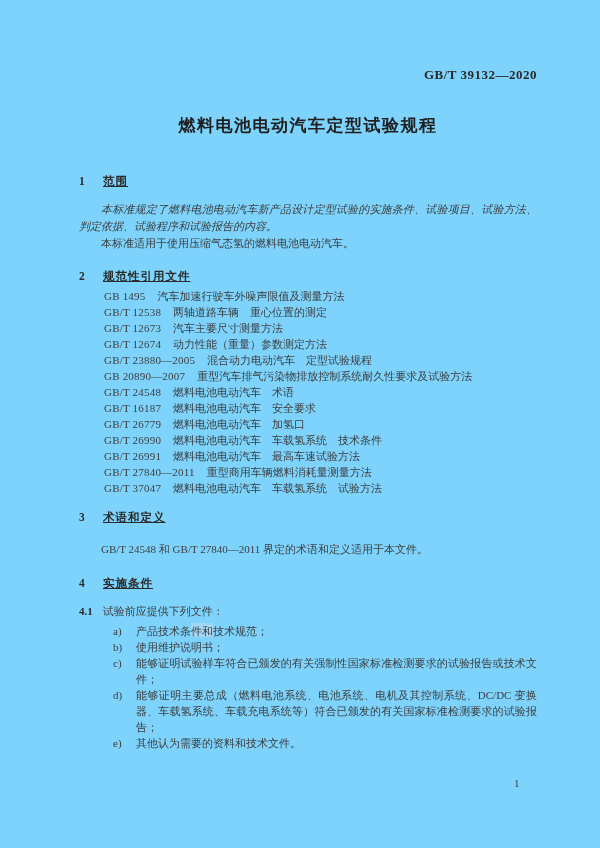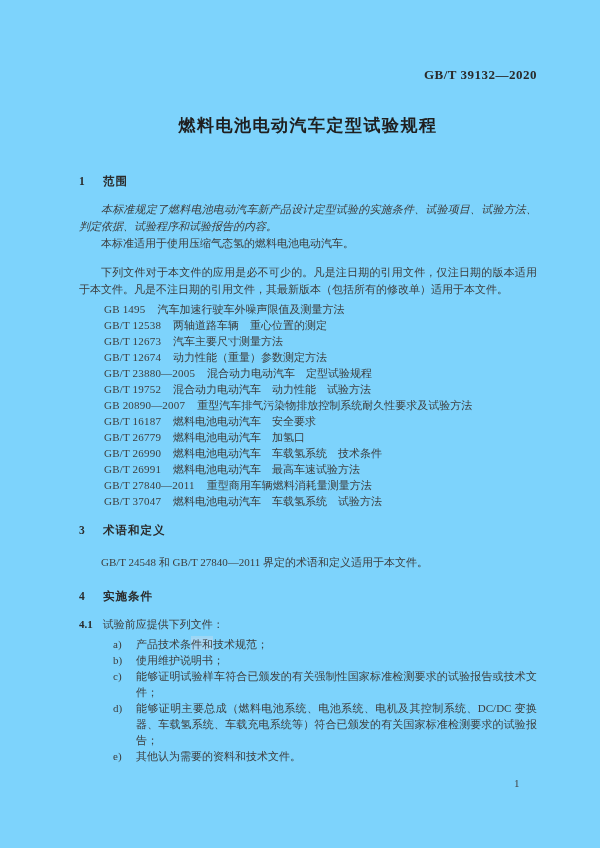--- a/index.html
+++ b/index.html
@@ -33,21 +33,21 @@
     letter-spacing: 1.5px;
     color: #1f1f1f;
   }
   .sec-heading {
     font-weight: bold;
     font-size: 11.5px;
     line-height: 17px;
     color: #2b2b2b;
   }
   .sec-heading .num { display: inline-block; min-width: 13px; }
-  .sec-heading .txt { margin-left: 11px; letter-spacing: 1px; }
+  .sec-heading .txt { margin-left: 11px; letter-spacing: 1px; text-decoration: underline; }
   .h-s1 { margin-top: 35px; }
   .h-s2 { margin-top: 16px; }
   .h-s3 { margin-top: 13px; }
   .h-s4 { margin-top: 17px; }
   p.body-p { text-align: justify; }
   p.indent { text-indent: 22px; }
   .p-s1 { margin-top: 11px; font-style: italic; }
   .p-s2intro { margin-top: 12px; }
   .p-s3 { margin-top: 15px; }
   .refs { list-style: none; margin-top: 3px; }
@@ -84,30 +84,32 @@
   <div class="doc-body">
 
     <h1 class="doc-title">燃料电池电动汽车定型试验规程</h1>
 
     <div class="sec-heading h-s1">
       <span class="num">1</span><span class="txt">范围</span>
     </div>
     <p class="body-p indent p-s1">本标准规定了燃料电池电动汽车新产品设计定型试验的实施条件、试验项目、试验方法、判定依据、试验程序和试验报告的内容。</p>
     <p class="body-p indent">本标准适用于使用压缩气态氢的燃料电池电动汽车。</p>
 
-    <p class="body-p indent p-s2intro">下列文件对于本文件的应用是必不可少的。凡是注日期的引用文件，仅注日期的版本适用于本文件。凡是不注日期的引用文件，其最新版本（包括所有的修改单）适用于本文件。</p>
+    <div class="sec-heading h-s2">
+      <span class="num">2</span><span class="txt">规范性引用文件</span>
+    </div>
 
     <ul class="refs">
       <li><span class="code">GB 1495</span><span class="ref-title">汽车加速行驶车外噪声限值及测量方法</span></li>
       <li><span class="code">GB/T 12538</span><span class="ref-title">两轴道路车辆　重心位置的测定</span></li>
       <li><span class="code">GB/T 12673</span><span class="ref-title">汽车主要尺寸测量方法</span></li>
       <li><span class="code">GB/T 12674</span><span class="ref-title">动力性能（重量）参数测定方法</span></li>
       <li><span class="code">GB/T 23880—2005</span><span class="ref-title">混合动力电动汽车　定型试验规程</span></li>
-      <li><span class="code">GB/T 19752</span><span class="ref-title">混合动力电动汽车　动力性能　试验方法</span></li>
       <li><span class="code">GB 20890—2007</span><span class="ref-title">重型汽车排气污染物排放控制系统耐久性要求及试验方法</span></li>
+      <li><span class="code">GB/T 24548</span><span class="ref-title">燃料电池电动汽车　术语</span></li>
       <li><span class="code">GB/T 16187</span><span class="ref-title">燃料电池电动汽车　安全要求</span></li>
       <li><span class="code">GB/T 26779</span><span class="ref-title">燃料电池电动汽车　加氢口</span></li>
       <li><span class="code">GB/T 26990</span><span class="ref-title">燃料电池电动汽车　车载氢系统　技术条件</span></li>
       <li><span class="code">GB/T 26991</span><span class="ref-title">燃料电池电动汽车　最高车速试验方法</span></li>
       <li><span class="code">GB/T 27840—2011</span><span class="ref-title">重型商用车辆燃料消耗量测量方法</span></li>
       <li><span class="code">GB/T 37047</span><span class="ref-title">燃料电池电动汽车　车载氢系统　试验方法</span></li>
     </ul>
 
     <div class="sec-heading h-s3">
       <span class="num">3</span><span class="txt">术语和定义</span>

